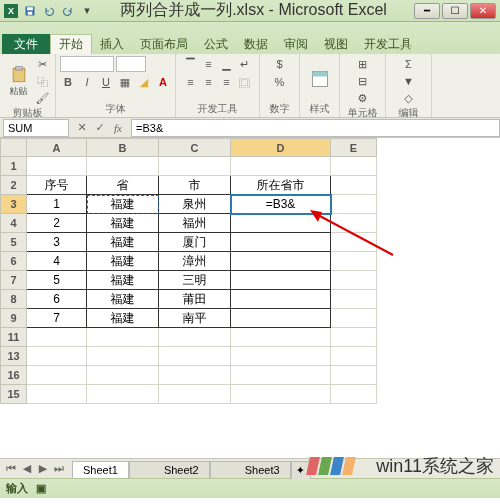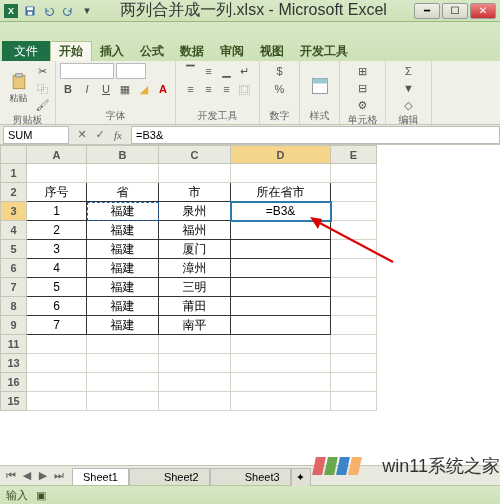--- a/index.html
+++ b/index.html
@@ -8,23 +8,23 @@
   .titlebar { background: linear-gradient(#d7e8c7, #cde2b8); height: 22px; display: flex; align-items: center; padding: 0 4px; border-bottom: 1px solid #9ab97a; }
   .excel-icon { width: 14px; height: 14px; background: #217346; color: #fff; font-size: 9px; font-weight: bold; display: flex; align-items: center; justify-content: center; margin-right: 4px; }
   .qat { display: flex; gap: 3px; align-items: center; }
   .qat-btn { width: 16px; height: 16px; display: flex; align-items: center; justify-content: center; color: #444; }
   .qat-btn svg { width: 12px; height: 12px; }
   .title-text { flex: 1; text-align: center; font-size: 16px; color: #333; }
   .win-controls { display: flex; }
   .win-btn { width: 26px; height: 16px; display: flex; align-items: center; justify-content: center; font-size: 10px; margin-left: 2px; background: linear-gradient(#f0f0e8,#d8d8c8); border: 1px solid #999; border-radius: 2px; }
   .win-close { background: linear-gradient(#e88,#c33); color: #fff; }
 
-  .ribbon-tabs { background: linear-gradient(#d7e8c7,#cde2b8); height: 39px; display: flex; align-items: flex-end; padding-left: 2px; }
+  .ribbon-tabs { background: linear-gradient(#d7e8c7,#cde2b8); height: 32px; display: flex; align-items: flex-end; padding-left: 2px; }
   .file-tab { background: #1e7145; color: #fff; padding: 3px 12px; font-size: 12px; height: 20px; display: flex; align-items: center; }
-  .rtab { padding: 3px 8px; font-size: 12px; color: #3b5323; height: 20px; display: flex; align-items: center; font-weight: bold; }
+  .rtab { padding: 3px 8px; font-size: 12px; color: #3b5323; height: 20px; display: flex; align-items: center; }
   .rtab.active { background: #f6f6ee; border: 1px solid #b5c796; border-bottom: none; }
 
   .ribbon { background: #f0f0e8; height: 64px; border-bottom: 1px solid #c6c6b8; display: flex; }
   .rgroup { border-right: 1px solid #d6d6c8; padding: 2px 4px 0 4px; display: flex; flex-direction: column; align-items: center; }
   .rgroup-body { flex: 1; display: flex; align-items: center; gap: 2px; }
   .rgroup-label { font-size: 10px; color: #666; padding-bottom: 1px; }
   .rbtn { min-width: 16px; height: 16px; display: flex; align-items: center; justify-content: center; color: #555; }
   .rbtn-large { width: 28px; height: 44px; flex-direction: column; font-size: 9px; color: #555; display: flex; align-items: center; justify-content: center; }
   .rbtn-large svg { width: 20px; height: 20px; }
   .rstack { display: flex; flex-direction: column; gap: 1px; }
@@ -50,23 +50,23 @@
   .rowhdr.active, .colhdr.active { background: #f5d58a; }
 
   .arrow { position: absolute; pointer-events: none; }
 
   .sheet-tabs { height: 20px; background: #e9e9e0; border-top: 1px solid #c6c6b8; display: flex; align-items: center; padding-left: 4px; gap: 0; }
   .sheet-nav { display: flex; gap: 2px; margin-right: 6px; color: #666; }
   .sheet-nav-btn { width: 14px; text-align: center; }
   .stab { padding: 2px 10px; font-size: 11px; background: #fff; border: 1px solid #bbb; border-bottom: none; position: relative; top: 1px; }
   .stab.inactive { background: #e0e0d5; padding-left: 34px; }
 
-  .status { height: 20px; background: linear-gradient(#d7e8c7,#cde2b8); border-top: 1px solid #b5c796; display: flex; align-items: center; padding: 0 6px; font-size: 11px; color: #3b5323; }
-
-  .watermark { position: absolute; right: 0; bottom: 26px; display: flex; align-items: center; gap: 22px; }
+  .status { height: 20px; background: linear-gradient(#d7e8c7,#cde2b8); border-top: 1px solid #b5c796; display: flex; align-items: center; padding: 0 6px; font-size: 11px; color: #3b5323; font-weight: bold; }
+
+  .watermark { position: absolute; right: 6px; bottom: 26px; display: flex; align-items: center; gap: 22px; }
   .wm-logo { display: flex; }
   .wm-sq { width: 10px; height: 18px; margin-left: 2px; transform: skewX(-12deg); }
   .wm-text { font-size: 18px; color: #333; font-weight: 500; }
 </style>
 </head>
 <body>
 
 <div class="titlebar">
   <div class="excel-icon">X</div>
   <div class="qat">
@@ -96,20 +96,21 @@
     <div class="win-btn">━</div>
     <div class="win-btn">☐</div>
     <div class="win-btn win-close">✕</div>
   </div>
 </div>
 
 <div class="ribbon-tabs">
   <div class="file-tab">文件</div>
   <div class="rtab active">开始</div>
   <div class="rtab">插入</div>
+  <div class="rtab">页面布局</div>
   <div class="rtab">公式</div>
   <div class="rtab">数据</div>
   <div class="rtab">审阅</div>
   <div class="rtab">视图</div>
   <div class="rtab">开发工具</div>
 </div>
 
 <div class="ribbon">
   <div class="rgroup" style="width:56px">
     <div class="rgroup-body">

